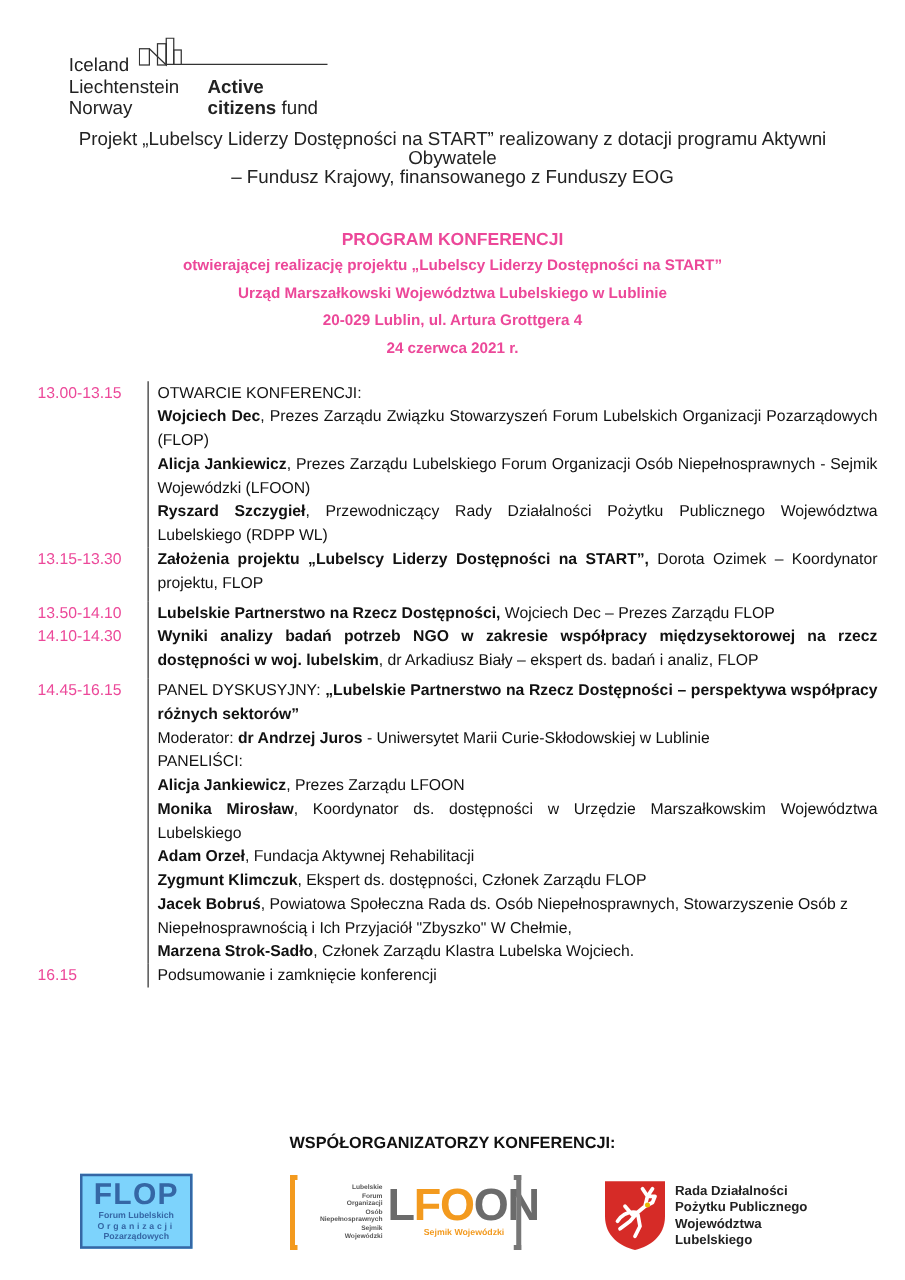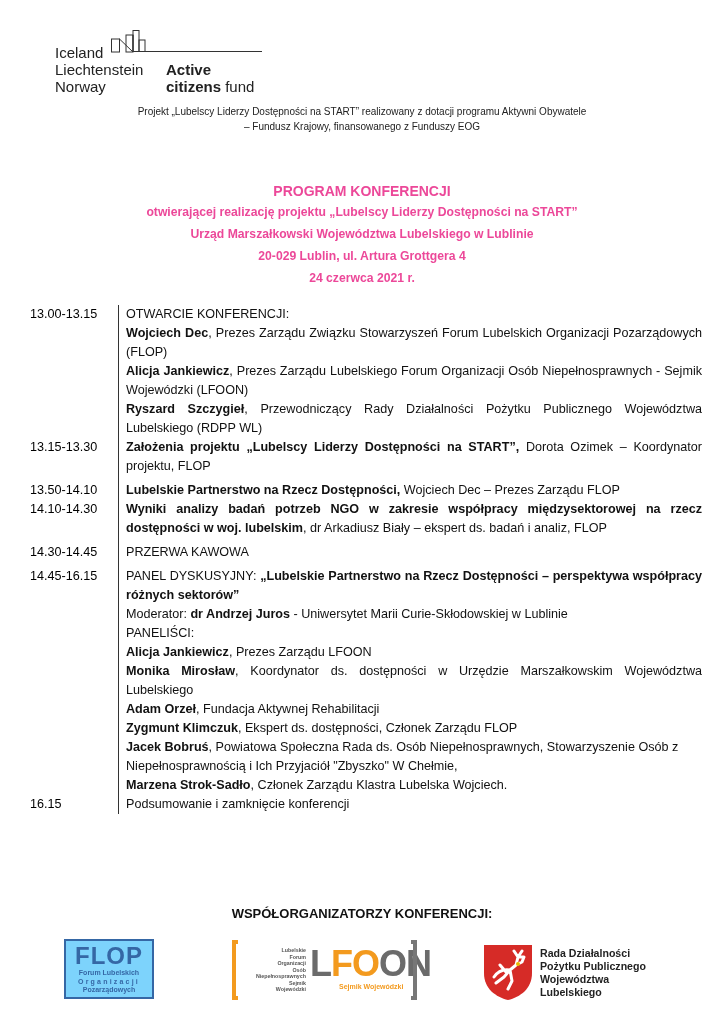--- a/index.html
+++ b/index.html
@@ -10,31 +10,31 @@
   
   .eea-logo { position: absolute; left: 55px; top: 30px; width: 210px; height: 68px; }
   .eea-countries { position: absolute; left: 0; top: 14px; font-family: "Liberation Sans", sans-serif;
                    font-size: 15px; line-height: 17px; color: #222; }
   .eea-countries div { white-space: nowrap; }
   .eea-active { position: absolute; left: 111px; top: 31px; font-size: 15px; line-height: 17px; color: #222; }
   .eea-active b { font-weight: bold; }
   .eea-mark { position: absolute; left: 56px; top: 0; }
 
   .funding { position: absolute; left: 60px; top: 104px; width: 604px; text-align: center;
-             font-family: "Liberation Sans", sans-serif; font-size: 10px; line-height: 15px; color: #222; }
+             font-family: "Liberation Sans", sans-serif; font-size: 15px; line-height: 15px; color: #222; }
 
   .title-block { position: absolute; left: 60px; top: 181px; width: 604px; text-align: center;
                  font-family: "Liberation Sans", sans-serif; font-weight: bold; color: #ec4899; }
   .title-block .t1 { font-size: 14px; line-height: 20px; }
   .title-block .t2 { font-size: 12.2px; line-height: 22px; }
 
   
   .program { position: absolute; left: 30px; top: 305px; width: 672px; }
   .row { display: flex; font-size: 12.6px; line-height: 19px; }
-  .row .time { width: 88px; flex: none; text-align: left; padding-top: 0; color: #000000; white-space: nowrap; }
+  .row .time { width: 88px; flex: none; text-align: left; padding-top: 0; color: #ec4899; white-space: nowrap; }
   .row .body { flex: 1; border-left: 1px solid #333; padding-left: 7px; text-align: justify; }
   .row .body p { margin: 0; }
   .row.gap-after .body { padding-bottom: 5px; }
   b { font-weight: bold; }
 
   .coorg-title { position: absolute; left: 60px; top: 906px; width: 604px; text-align: center;
                  font-weight: bold; font-size: 13px; color: #111; }
 
   
   .logo-flop { position: absolute; left: 64px; top: 939px; width: 90px; height: 60px;
@@ -123,26 +123,20 @@
       </div>
     </div>
 
     <div class="row gap-after">
       <div class="time">14.10-14.30</div>
       <div class="body">
         <p><b>Wyniki analizy badań potrzeb NGO w zakresie współpracy międzysektorowej na rzecz dostępności w woj. lubelskim</b><span>, dr Arkadiusz Biały – ekspert ds. badań i analiz, FLOP</span></p>
       </div>
     </div>
 
-    <div class="row gap-after">
-      <div class="time">14.30-14.45</div>
-      <div class="body">
-        <p>PRZERWA KAWOWA</p>
-      </div>
-    </div>
 
     <div class="row">
       <div class="time">14.45-16.15</div>
       <div class="body">
         <p><span>PANEL DYSKUSYJNY: </span><b>„Lubelskie Partnerstwo na Rzecz Dostępności – perspektywa współpracy różnych sektorów”</b></p>
         <p><span>Moderator: </span><b>dr Andrzej Juros</b><span> - Uniwersytet Marii Curie-Skłodowskiej w Lublinie</span></p>
         <p>PANELIŚCI:</p>
         <p><b>Alicja Jankiewicz</b><span>, Prezes Zarządu LFOON</span></p>
         <p><b>Monika Mirosław</b><span>, Koordynator ds. dostępności w Urzędzie Marszałkowskim Województwa Lubelskiego</span></p>
         <p><b>Adam Orzeł</b><span>, Fundacja Aktywnej Rehabilitacji</span></p>

